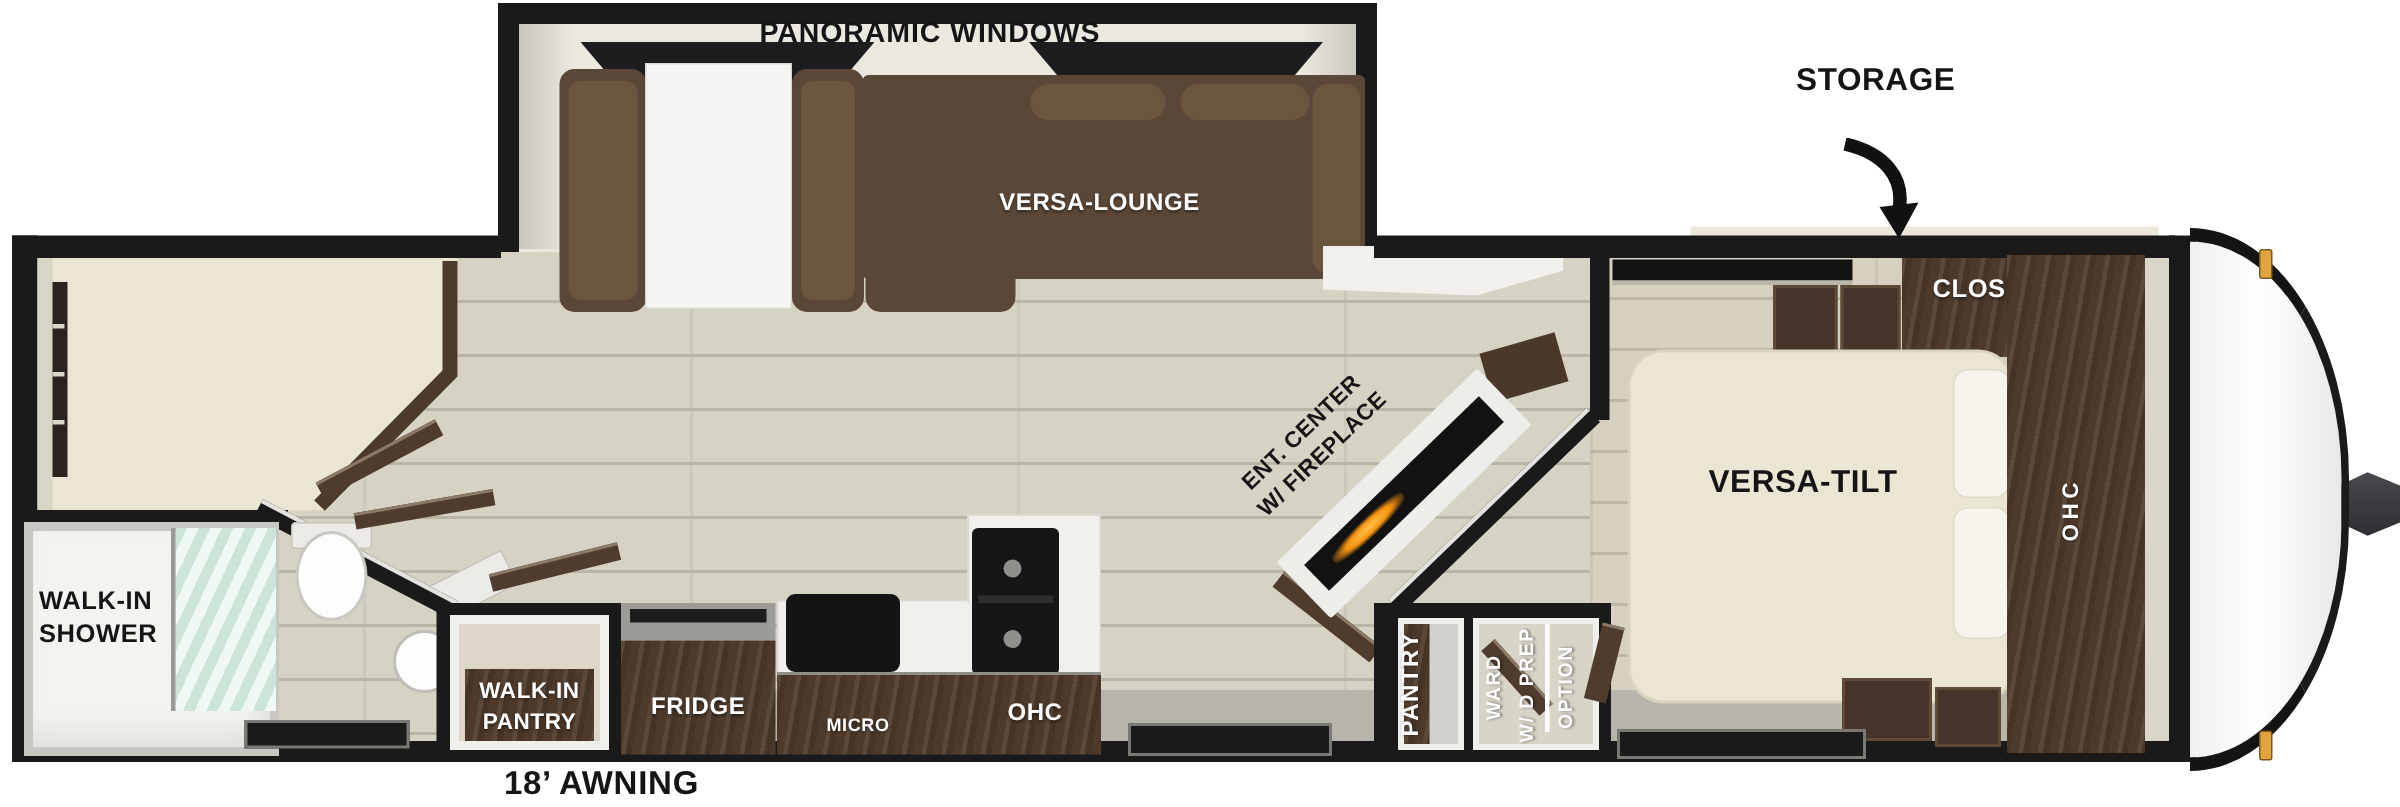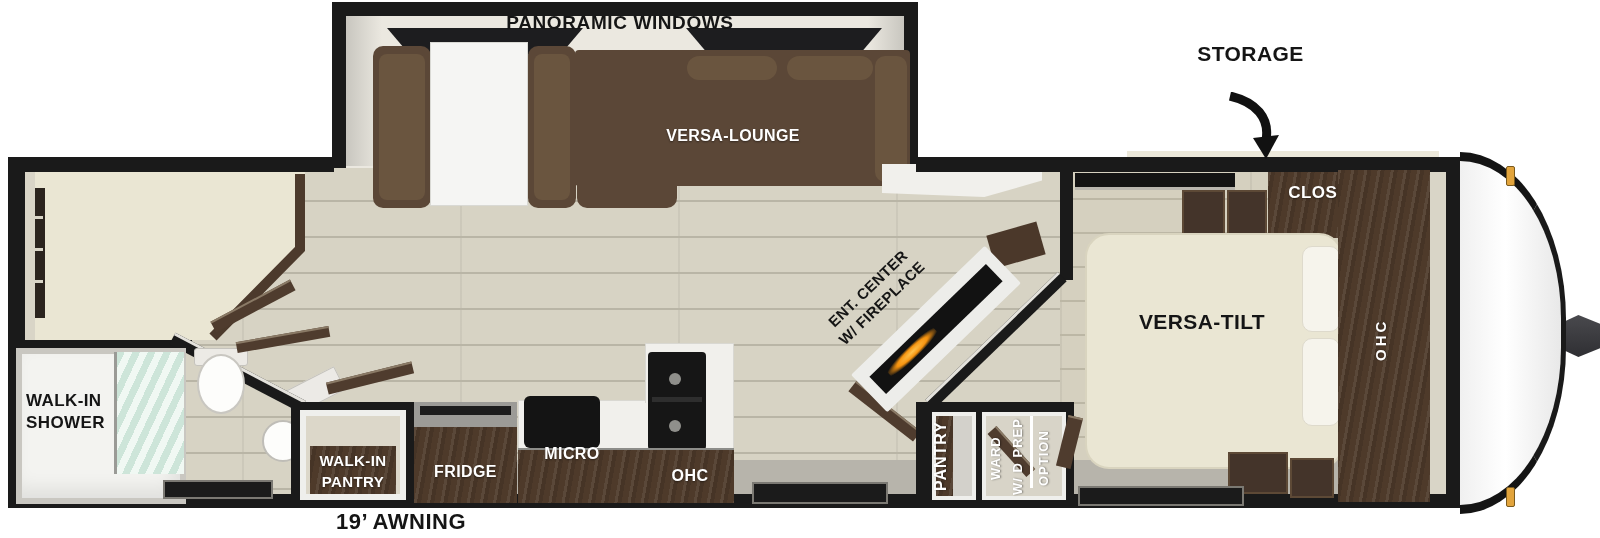--- a/index.html
+++ b/index.html
@@ -120,21 +120,21 @@
   <div class="abs" style="left:524px;top:396px;width:76px;height:52px;background:#141414;border-radius:6px;"></div>
   <div class="abs" style="left:648px;top:352px;width:58px;height:98px;background:#161616;border-radius:4px;"></div>
   <div class="abs" style="left:652px;top:397px;width:50px;height:5px;background:#2e2e2e;"></div>
   <div class="abs" style="left:669px;top:373px;width:12px;height:12px;background:#8f8f8b;border-radius:50%;"></div>
   <div class="abs" style="left:669px;top:420px;width:12px;height:12px;background:#8f8f8b;border-radius:50%;"></div>
   <div class="abs" style="left:414px;top:402px;width:103px;height:25px;background:#9c9b97;"></div>
   <div class="abs" style="left:420px;top:406px;width:91px;height:9px;background:#1d1d1d;"></div>
   <div class="abs cab" style="left:414px;top:427px;width:103px;height:76px;"></div>
   <div class="abs lbl-white" style="left:414px;top:462px;width:103px;font-size:16px;">FRIDGE</div>
   <div class="abs cab" style="left:518px;top:448px;width:216px;height:55px;border-top:2px solid #8d8d89;"></div>
-  <div class="abs lbl-white" style="left:535px;top:444px;width:74px;font-size:16px;">MICRO</div>
+  <div class="abs lbl-white" style="left:535px;top:476px;width:74px;font-size:12px;">MICRO</div>
   <div class="abs lbl-white" style="left:658px;top:466px;width:64px;font-size:16px;">OHC</div>
 
   <div class="abs mat" style="left:752px;top:482px;width:136px;height:22px;"></div>
   <div class="abs door" style="left:835px;top:430px;width:82px;height:13px;transform-origin:100% 50%;transform:rotate(38deg);"></div>
 
   <div class="abs" style="left:843px;top:303px;width:186px;height:52px;background:#ededea;transform:rotate(-44deg);border-radius:2px;">
     <div class="abs" style="left:12px;top:14px;width:162px;height:24px;background:#121212;"></div>
     <div class="abs" style="left:28px;top:20px;width:64px;height:12px;background:radial-gradient(ellipse at center,#ffc24d 0%,var(--flame) 45%,rgba(246,147,15,0) 78%);"></div>
   </div>
   <div class="abs lbl-dark" style="left:790px;top:276px;width:170px;font-size:15px;line-height:20px;transform:rotate(-44deg);">
@@ -180,15 +180,15 @@
   <div class="abs" style="left:1506px;top:487px;width:9px;height:20px;background:var(--amber);border:1px solid #7a5a1e;border-radius:2px;"></div>
 
   <div class="abs lbl-dark" style="left:462px;top:11px;width:316px;font-size:19px;letter-spacing:.6px;">PANORAMIC WINDOWS</div>
   <div class="abs lbl-dark" style="left:1118px;top:40px;width:265px;font-size:21px;line-height:27px;">
     <div>STORAGE</div>
   </div>
   <svg class="abs" style="left:1222px;top:92px;" width="60" height="68" viewBox="0 0 60 68">
     <path d="M8 4 C 34 10, 48 26, 44 48" fill="none" stroke="#111" stroke-width="9"></path>
     <polygon points="44,67 31,46 57,43" fill="#111"></polygon>
   </svg>
-  <div class="abs lbl-dark" style="left:306px;top:508px;width:190px;font-size:22px;letter-spacing:.5px;">19’ AWNING</div>
+  <div class="abs lbl-dark" style="left:306px;top:508px;width:190px;font-size:22px;letter-spacing:.5px;">18’ AWNING</div>
 
 </div>
 
 </body></html>

